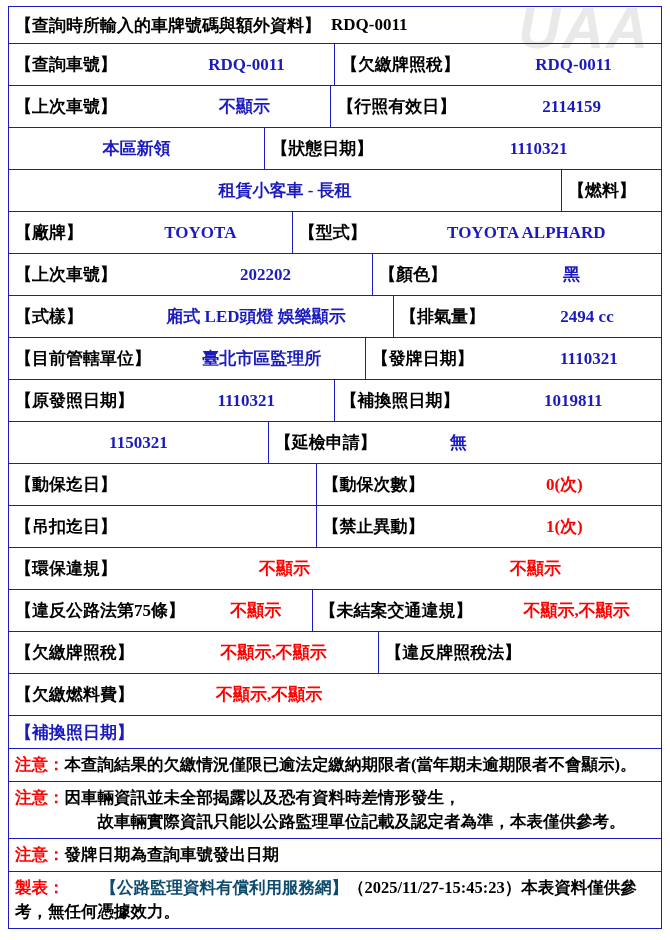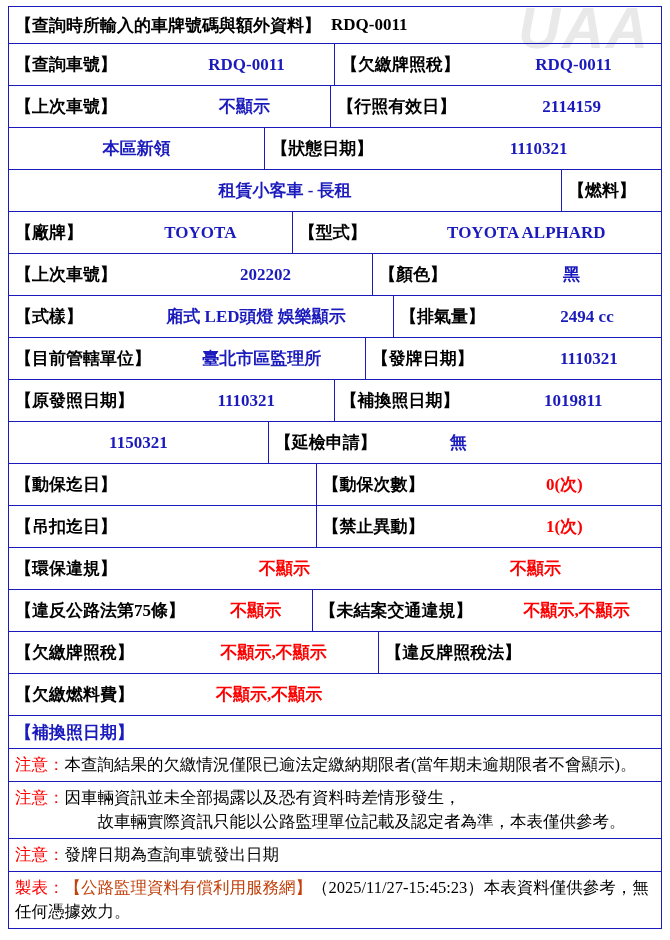--- a/index.html
+++ b/index.html
@@ -98,29 +98,29 @@
     display: flex;
     border-bottom: 1px solid #1b1bbd;
     padding: 4px 6px;
     box-sizing: border-box;
     align-items: flex-start;
     font-size: 16.5px;
     line-height: 1.45;
   }
   .note-label {
     color: #ff0000;
-    font-weight: normal;
+    font-weight: bold;
     white-space: nowrap;
   }
   .note-text {
     color: #000;
-    font-weight: normal;
+    font-weight: bold;
     white-space: pre-wrap;
   }
-  .note-text.blue { color: #c2410c; }
+  .note-text.blue { color: #0c4a6e; margin-left: 36px; }
   .mileage {
     color: #1b1bbd;
     font-weight: bold;
     font-size: 17px;
   }
 </style>
 </head>
 <body>
 
 <div class="page">

